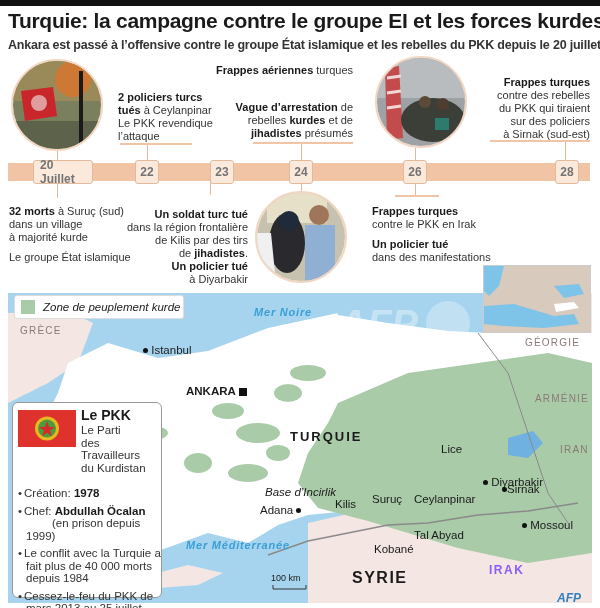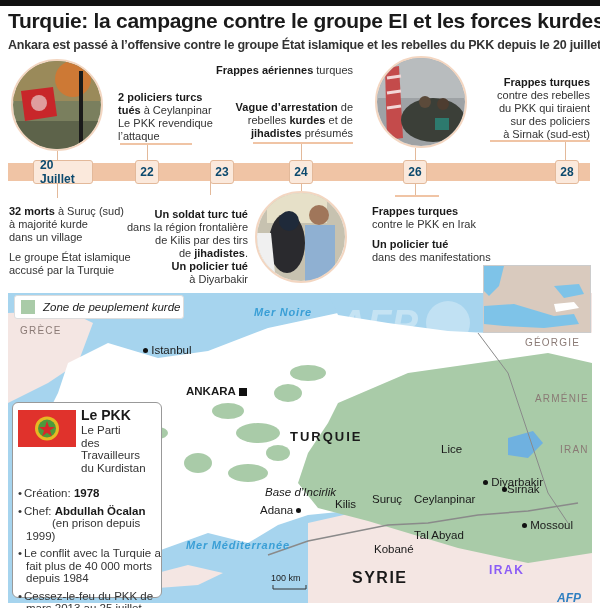--- a/index.html
+++ b/index.html
@@ -5,21 +5,21 @@
   * { box-sizing: border-box; margin: 0; padding: 0; }
   body { width: 600px; height: 608px; background: #ffffff; font-family: "Liberation Sans", sans-serif; position: relative; overflow: hidden; color: #222; }
   .topbar { position: absolute; left: 0; top: 0; width: 600px; height: 6px; background: #111; }
   .title { position: absolute; left: 8px; top: 9px; font-size: 21px; font-weight: bold; color: #1a1a1a; letter-spacing: -0.3px; white-space: nowrap; }
   .subtitle { position: absolute; left: 8px; top: 38px; font-size: 12.5px; font-weight: bold; color: #333; white-space: nowrap; letter-spacing: -0.2px; }
   .photo { position: absolute; border-radius: 50%; overflow: hidden; border: 2px solid #f3d6c1; }
   .ev { position: absolute; font-size: 11px; line-height: 13px; color: #333; white-space: nowrap; }
   .ev b { color: #1a1a1a; }
   .ev.right { text-align: right; }
   .tline-bar { position: absolute; left: 8px; top: 163px; width: 582px; height: 18px; background: #f0c4a5; }
-  .date { position: absolute; top: 160px; height: 24px; background: #fbe9dc; border: 1px solid #e3b99a; border-radius: 3px; font-weight: bold; font-size: 12px; color: #0c4a6e; display: flex; align-items: center; justify-content: center; padding: 0 6px; }
+  .date { position: absolute; top: 160px; height: 24px; background: #fbe9dc; border: 1px solid #e3b99a; border-radius: 3px; font-weight: bold; font-size: 12px; color: #737373; display: flex; align-items: center; justify-content: center; padding: 0 6px; }
   .vline { position: absolute; width: 1px; background: #e3b99a; }
   .hline { position: absolute; height: 2px; background: #f0c4a5; }
   .map { position: absolute; left: 8px; top: 293px; width: 584px; height: 310px; background: #ffffff; overflow: hidden; }
   .lbl { position: absolute; white-space: nowrap; font-size: 11.5px; color: #1a1a1a; }
   .country { position: absolute; font-size: 10px; letter-spacing: 1.2px; color: #8a7a75; white-space: nowrap; }
   .dot { display: inline-block; width: 5px; height: 5px; background: #111; border-radius: 50%; vertical-align: middle; }
   .legend { position: absolute; left: 14px; top: 295px; width: 170px; height: 24px; background: #fff; border: 1px solid #ddd; border-radius: 3px; display: flex; align-items: center; padding-left: 6px; }
   .legend .sw { width: 14px; height: 14px; background: #a9cba8; margin-right: 8px; }
   .legend span { font-style: italic; font-size: 11.5px; color: #222; }
   .pkk-box { position: absolute; left: 12px; top: 402px; width: 150px; height: 196px; background: #fff; border: 1px solid #999; border-radius: 6px; padding: 6px 6px; }
@@ -116,25 +116,24 @@
 <div class="ev right" style="left:470px;top:76px;width:120px;">
   <div><b>Frappes turques</b></div>
   <div>contre des rebelles</div>
   <div>du PKK qui tiraient</div>
   <div>sur des policiers</div>
   <div>à Sirnak (sud-est)</div>
 </div>
 
 <div class="ev" style="left:9px;top:205px;">
   <div><b>32 morts</b><span> à Suruç (sud)</span></div>
+  <div>dans un village</div>
   <div>à majorité kurde</div>
-  <div>dans un village</div>
   <div style="height:7px"></div>
   <div>Le groupe État islamique</div>
-  <div>accusé par la Turquie</div>
 </div>
 
 <div class="ev right" style="left:110px;top:208px;width:138px;">
   <div><b>Un soldat turc tué</b></div>
   <div>dans la région frontalière</div>
   <div>de Kilis par des tirs</div>
   <div><span>de </span><b>jihadistes</b><span>.</span></div>
   <div><b>Un policier tué</b></div>
   <div>à Diyarbakir</div>
 </div>

